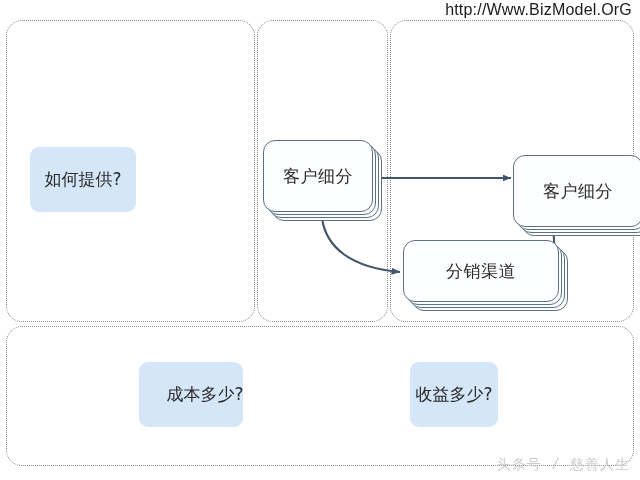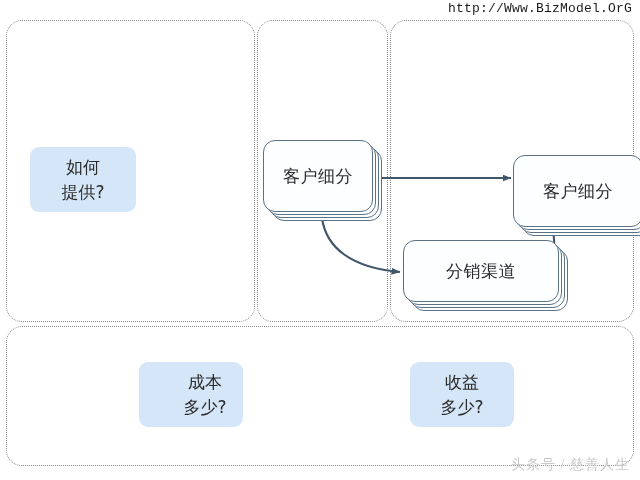--- a/index.html
+++ b/index.html
@@ -16,55 +16,55 @@
     height: 480px;
     background: #ffffff;
     overflow: hidden;
   }
 
   
   .url-watermark {
     position: absolute;
     right: 8px;
     top: 1px;
-    font-size: 13px;
+    font-size: 16px;
     color: #1b1b1b;
     letter-spacing: 0.2px;
     white-space: nowrap;
-    font-family: Liberation Mono, monospace;
+    font-family: Liberation Sans, sans-serif;
   }
 
   
   .author-watermark {
     position: absolute;
     right: 10px;
     bottom: 6px;
     font-size: 14px;
     color: #c9c9c9;
     white-space: nowrap;
     letter-spacing: 1px;
-    font-family: Liberation Serif, serif;
+    font-family: Liberation Mono, monospace;
   }
 
   
   .panel {
     position: absolute;
     border: 1px dotted #8a8a8a;
     border-radius: 16px;
     background: #ffffff;
     box-sizing: border-box;
   }
 
   
   .qbox {
     position: absolute;
     background: #d4e6f7;
     border-radius: 9px;
     display: flex;
-    flex-direction: column;
+    flex-direction: row;
     align-items: center;
     justify-content: center;
     color: #2b2b2b;
     font-size: 17px;
     line-height: 1.45;
     box-sizing: border-box;
     text-align: center;
   }
   .qbox .line { display: block; white-space: nowrap; }
 
@@ -144,21 +144,21 @@
   <div class="qbox" style="left:30px; top:147px; width:106px; height:65px;">
     <span class="line">如何</span>
     <span class="line">提供?</span>
   </div>
 
   <div class="qbox" style="left:139px; top:362px; width:104px; height:65px;padding-left:28px;">
     <span class="line">成本</span>
     <span class="line">多少?</span>
   </div>
 
-  <div class="qbox" style="left:410px; top:362px; width:104px; height:65px;">
+  <div class="qbox" style="left:410px; top:362px; width:88px; height:65px;">
     <span class="line">收益</span>
     <span class="line">多少?</span>
   </div>
 
   <div class="node" style="left:263px; top:140px; width:110px; height:72px; z-index:6;">
     <div class="layer l3"></div>
     <div class="layer l2"></div>
     <div class="layer l1"></div>
     <div class="layer top"></div>
     <div class="nlabel">客户细分</div>

